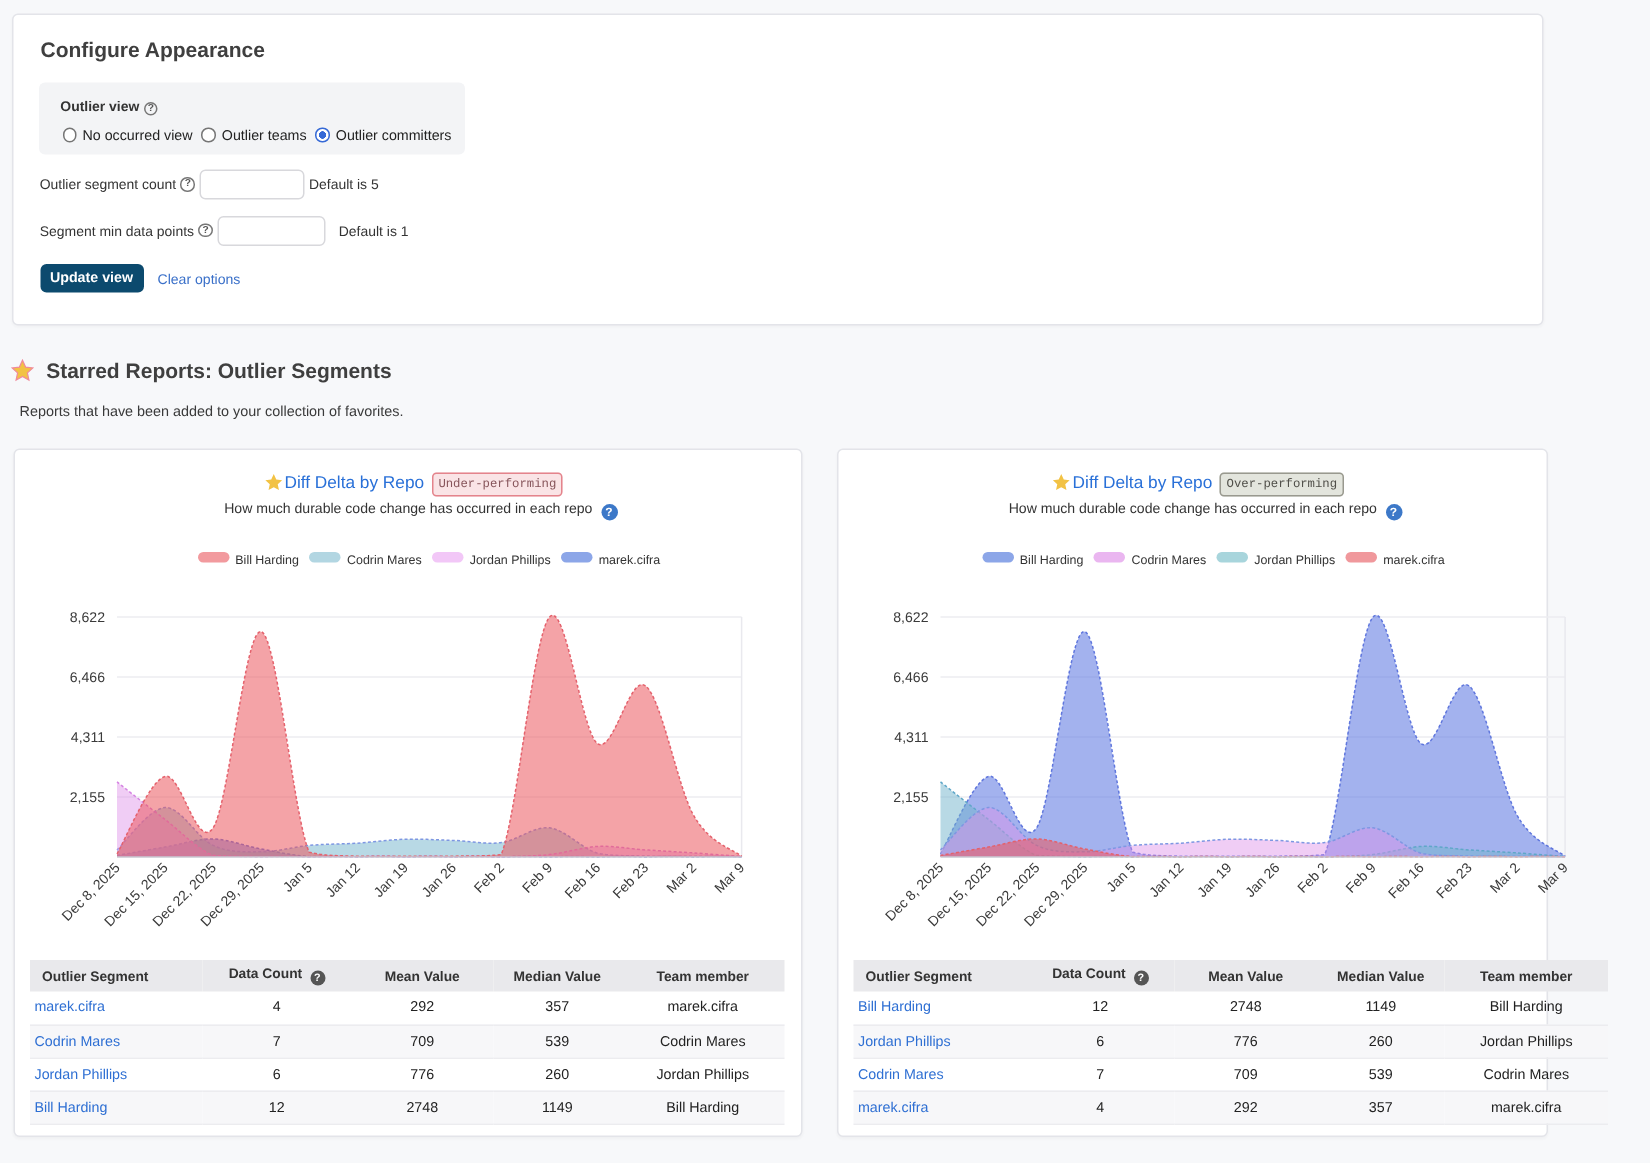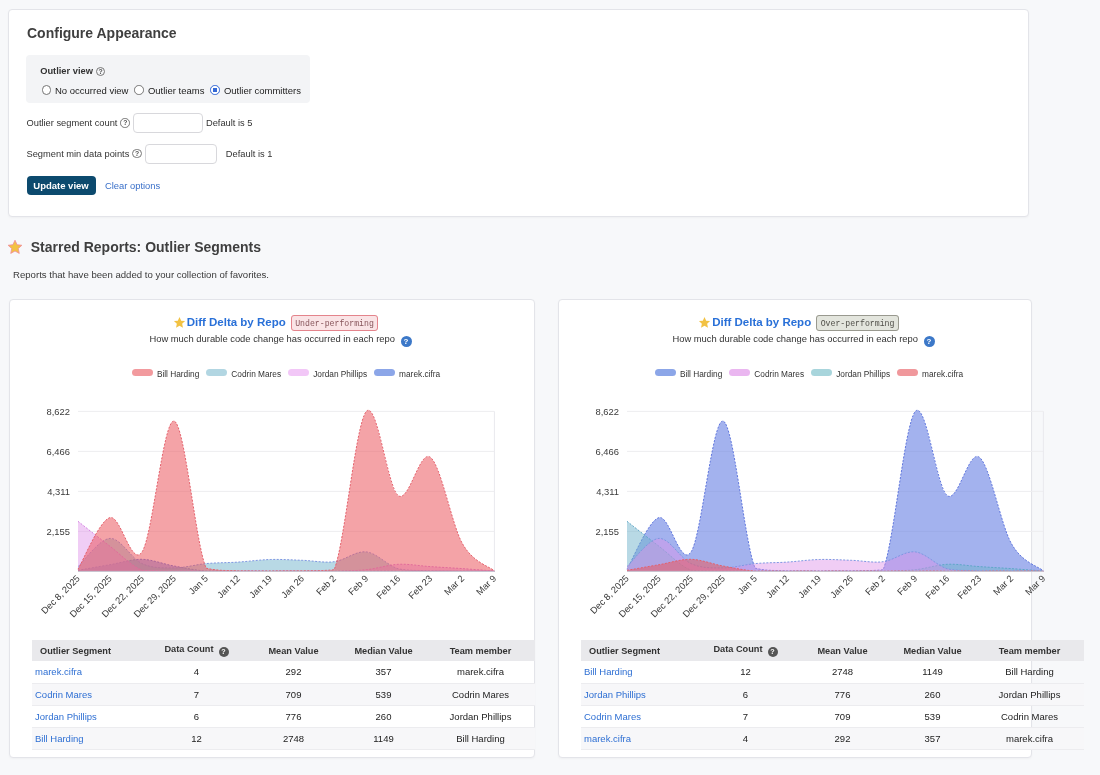--- a/index.html
+++ b/index.html
@@ -16,31 +16,31 @@
 .qo{display:inline-block;width:9.5px;height:9.5px;border:1px solid #777;border-radius:50%;color:#555;font-size:6.8px;line-height:8.5px;text-align:center;font-weight:bold;margin-left:3px;flex:none}
 .qb{display:inline-block;width:11px;height:11px;background:#3c78c8;border-radius:50%;color:#fff;font-size:8px;line-height:11px;text-align:center;font-weight:bold;margin-left:3px;margin-right:-14px;vertical-align:-2px}
 .qd{display:inline-block;width:10px;height:10px;background:#555;border-radius:50%;color:#fff;font-size:7.2px;line-height:10px;text-align:center;font-weight:bold;vertical-align:-1.5px}
 .btn{position:absolute;left:17.5px;top:166px;width:69px;height:19px;background:#0c4a6e;border-radius:4px;color:#fff;font-size:9.5px;font-weight:bold;text-align:center;line-height:19px}
 .clink{position:absolute;left:96px;top:166px;font-size:9.4px;color:#3a70c9;line-height:19px}
 #shead{position:absolute;left:7px;top:239px;font-size:14px;font-weight:bold;color:#3f3f3f}
 #snote{position:absolute;left:13px;top:269px;font-size:9.6px;color:#3a3a3a}
 #card1{left:9px;top:299px;width:526px;height:459px}
 #card2{left:558px;top:299px;width:474px;height:459px}
 .ctitle{position:absolute;top:13px;width:100%;text-align:center;font-size:11.5px;height:18px;line-height:18px;white-space:nowrap}
-.tlink{color:#2970d8;font-weight:bold;margin:0 5px 0 1px}
+.tlink{color:#2970d8;font-weight:normal;margin:0 5px 0 1px}
 .badge{font-family:"Liberation Mono",monospace;font-size:8.2px;padding:2.5px 3.5px;border-radius:3px;vertical-align:1px}
 .badge.under{background:#fae4e6;border:1px solid #e4848c;color:#87555b}
 .badge.over{background:#e3e5dd;border:1px solid #99998f;color:#504f49}
 .csub{position:absolute;top:31.5px;left:1.5px;width:100%;text-align:center;font-size:9.4px;color:#333;height:13px;line-height:13px}
 .legend{position:absolute;top:65.5px;left:14px;width:100%;text-align:center;height:11px;line-height:11px;white-space:nowrap}
 .sw{display:inline-block;width:21px;height:7px;border-radius:3.5px;margin:0 4px 0 7px;vertical-align:0.5px}
 .sw:first-child{margin-left:0}
 .ln{font-size:8.3px;color:#333}
 svg text{font-family:"Liberation Sans",sans-serif}
-.tbl{position:absolute;left:22px;top:340px;width:503px;border-collapse:collapse;font-size:9.5px;color:#222}
+.tbl{position:absolute;left:10px;top:340px;width:503px;border-collapse:collapse;font-size:9.5px;color:#222}
 .tbl th{background:#e9e9ec;font-weight:bold;height:21px;text-align:center;color:#333;font-size:9.2px}
 .tbl td{height:22px;text-align:center;border-bottom:1px solid #ececef}
 .tbl th.l{text-align:left;padding-left:8px}
 .tbl td.l{text-align:left;padding-left:3px}
 .tbl td a{color:#2e6fd3}
 .tbl tr.alt td{background:#f7f7f9}
 .tbl th:nth-child(1){width:115px}.tbl th:nth-child(2){width:99px}.tbl th:nth-child(3){width:95px}.tbl th:nth-child(4){width:85px}.tbl th:nth-child(5){width:109px}
 </style></head><body>
 <div class="panel" id="config">
 <h1>Configure Appearance</h1>

